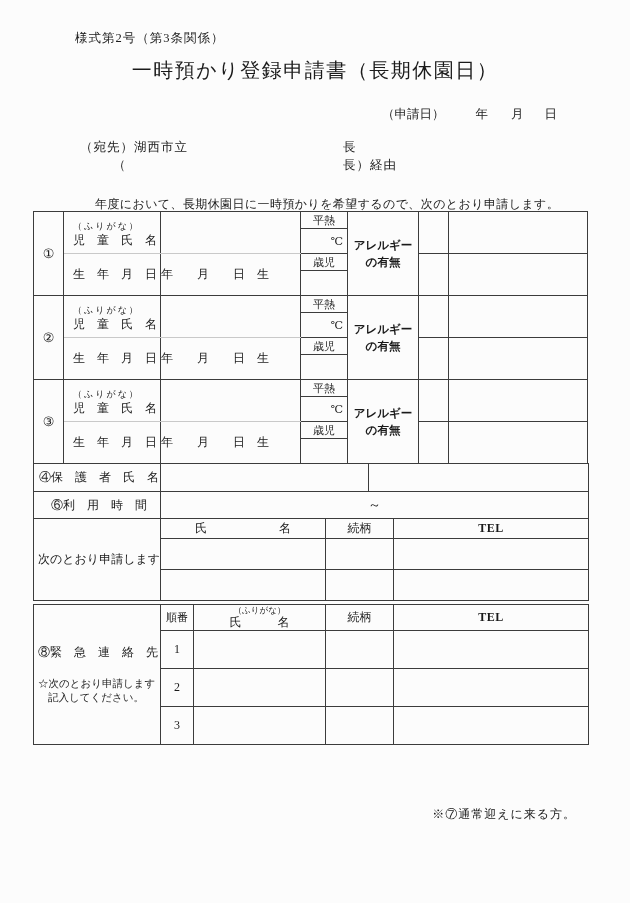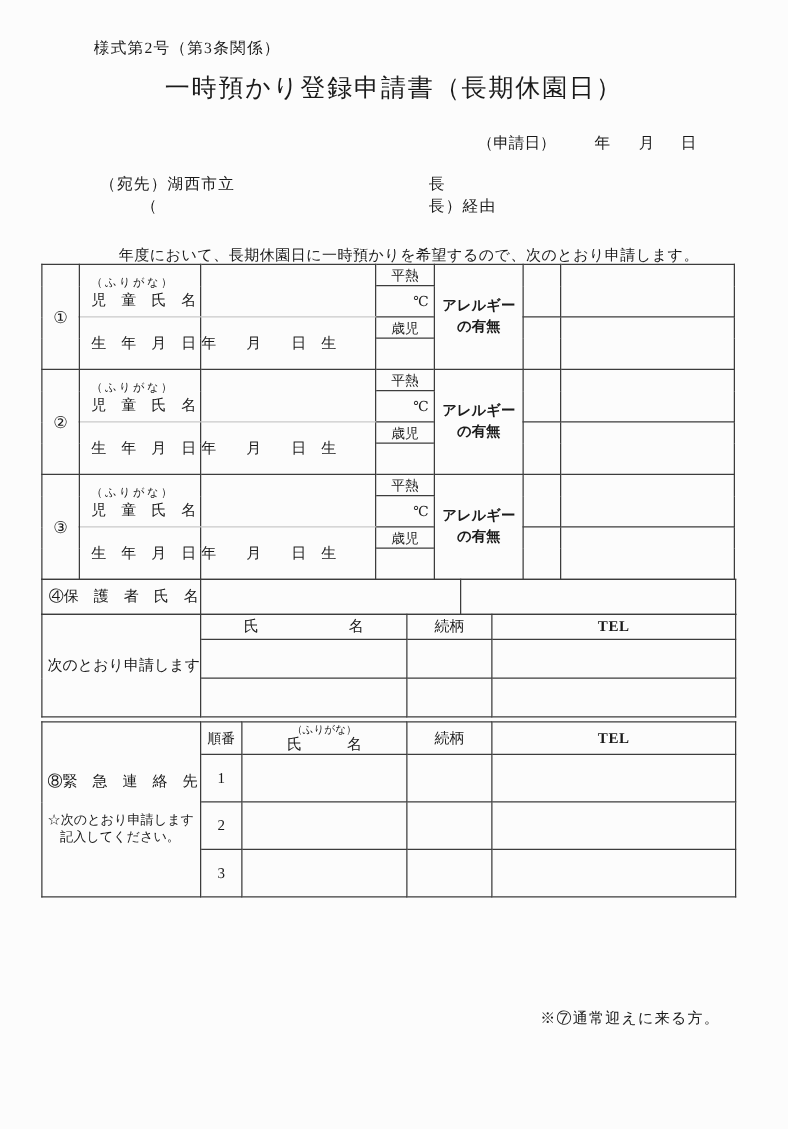--- a/index.html
+++ b/index.html
@@ -181,20 +181,32 @@
     <tbody>
         <tr style="height:28px">
       <td class="row-label">④保　護　者　氏　名</td>
       <td></td>
       <td></td>
     </tr>
   </tbody>
     </table>
 
 
+  <table width="555">
+    <colgroup>
+        <col style="width:127px">
+        <col style="width:428px">
+      </colgroup>
+    <tbody>
+        <tr style="height:27px">
+      <td class="row-label">⑥利　用　時　間</td>
+      <td class="tilde">～</td>
+    </tr>
+  </tbody>
+    </table>
 
   <table width="555">
     <colgroup>
         <col style="width:127px">
         <col style="width:165px">
         <col style="width:68px">
         <col style="width:195px">
       </colgroup>
     <tbody>
         <tr style="height:20px">

